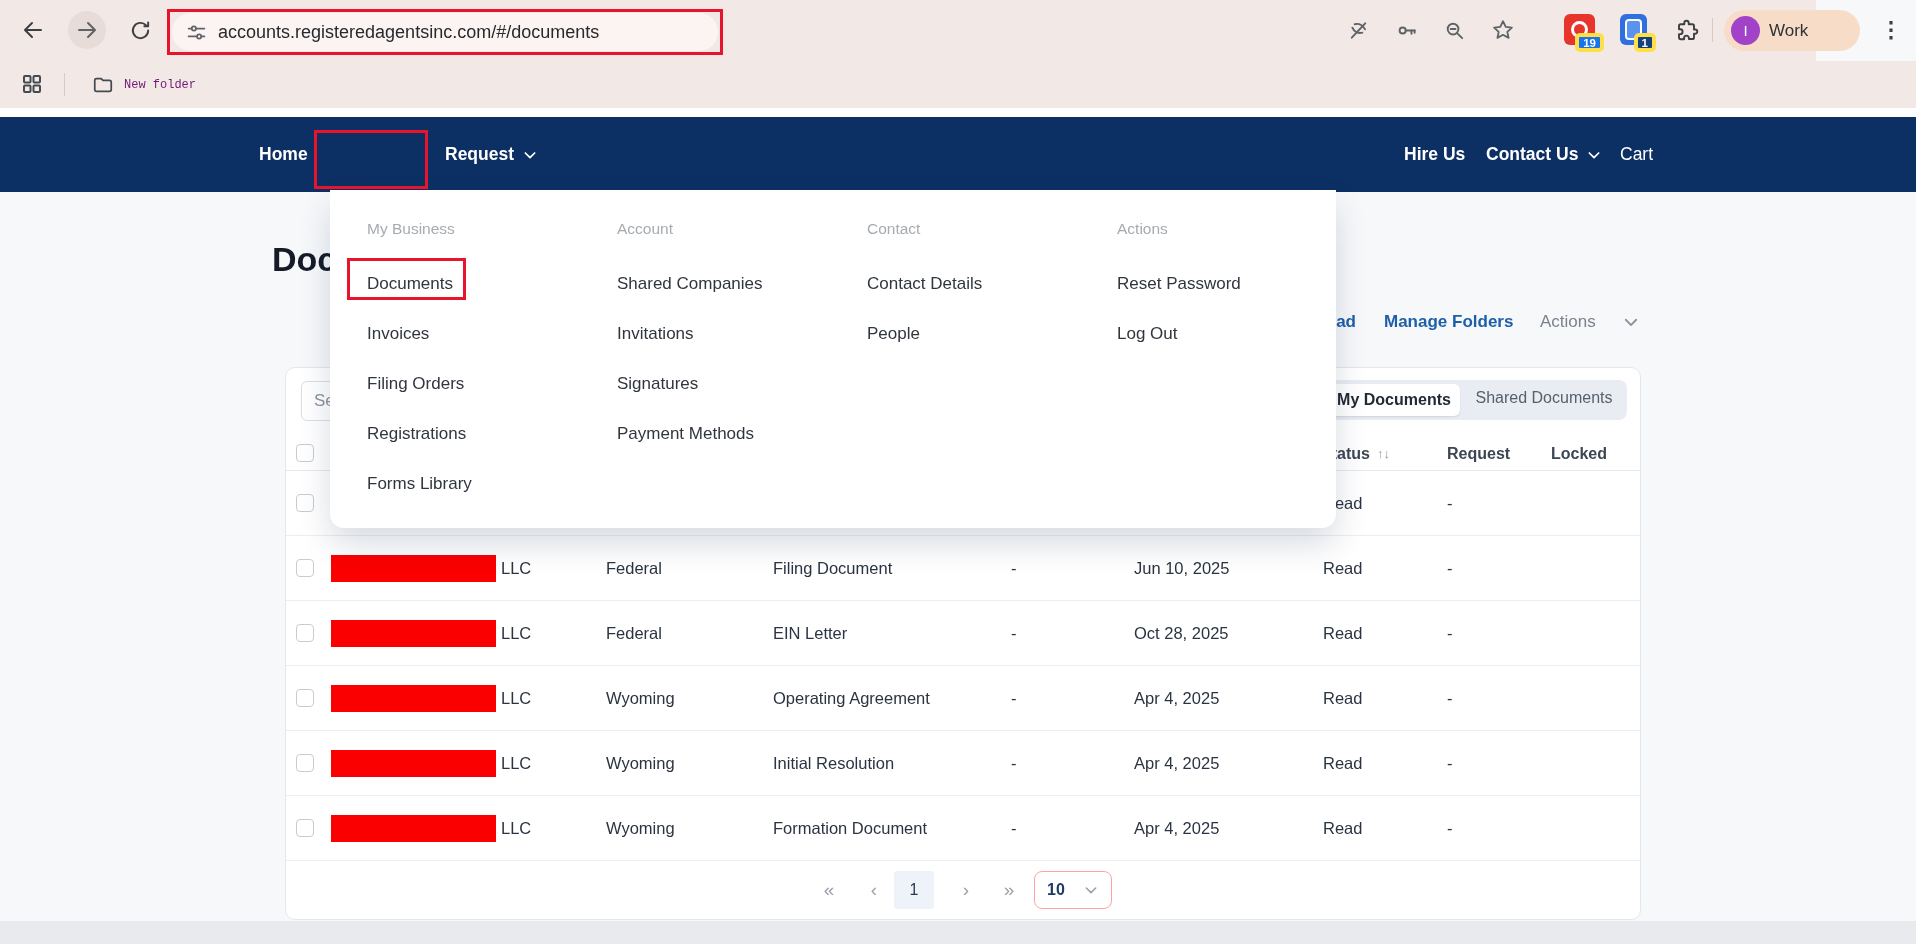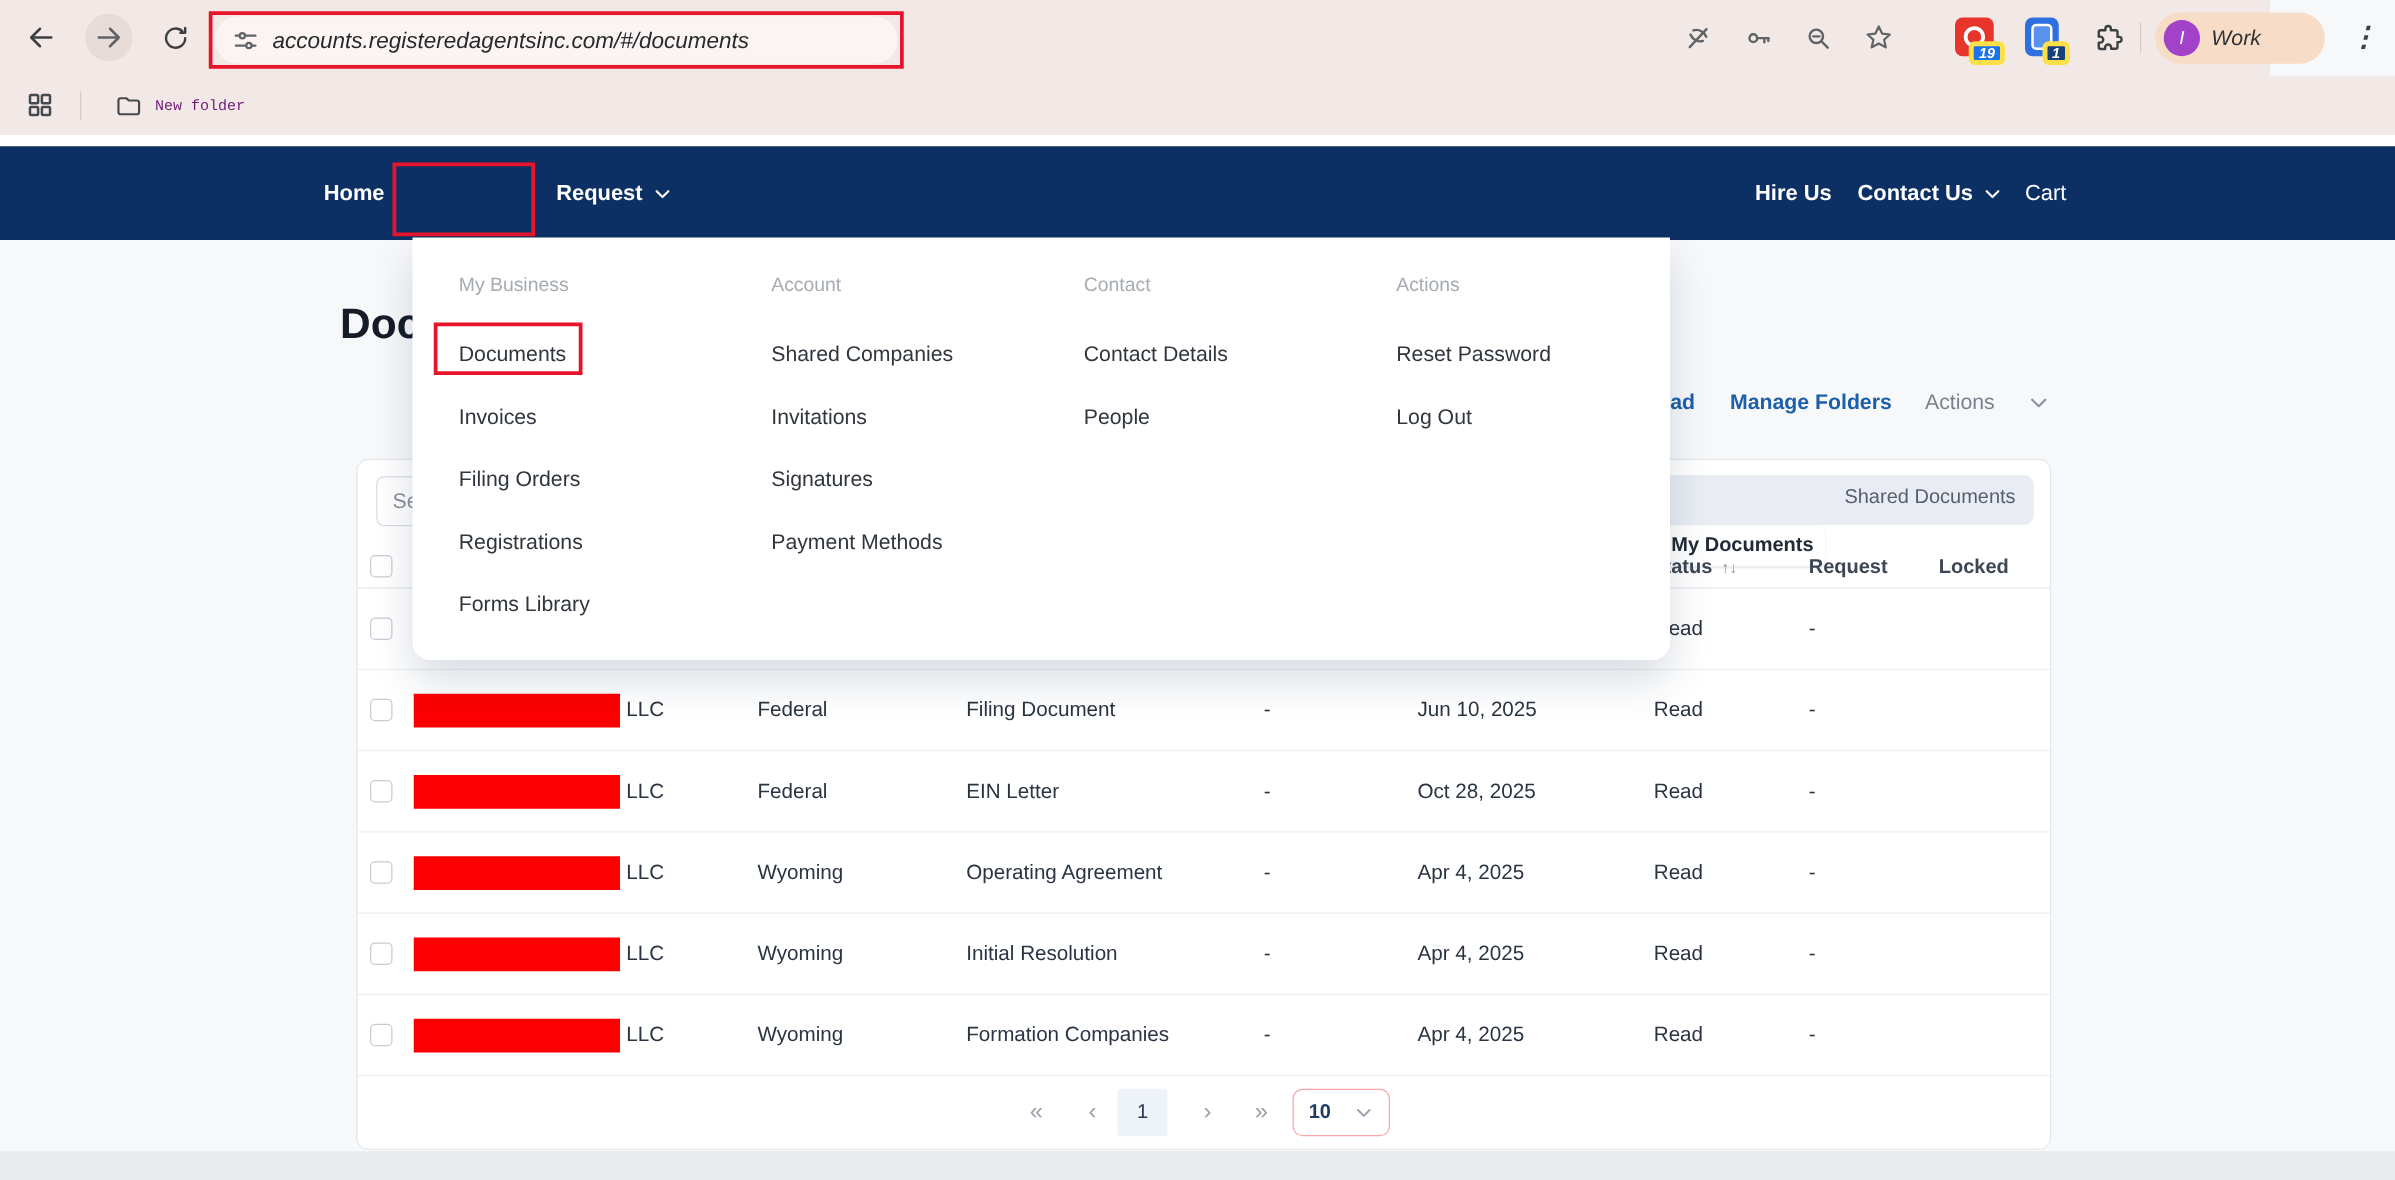--- a/index.html
+++ b/index.html
@@ -2,21 +2,21 @@
 <html><head>
 <meta charset="utf-8">
 <style>
   * { margin:0; padding:0; box-sizing:border-box; }
   html,body { width:1916px; height:944px; overflow:hidden; background:#fff;
     font-family:"Liberation Sans", sans-serif; }
   .abs { position:absolute; }
   .screen { position:relative; width:1916px; height:944px; background:#f7f8fa; }
 
   
-  .chrome-toolbar { left:0; top:0; width:1816px; height:61px; background:#f2e9e6;font-style:italic; }
+  .chrome-toolbar { left:0; top:0; width:1816px; height:61px; background:#f2e9e6; }
   .tb-btn { width:38px; height:38px; top:11px; display:flex; align-items:center; justify-content:center; border-radius:50%; cursor:pointer; }
   .fwd-circle { background:#e8dcd8; }
   .anno { border:3px solid #e8142c; z-index:60; pointer-events:none; }
   .omnibox { left:172px; top:13px; width:546px; height:38px; background:#fbf4f2; border-radius:19px;
     display:flex; align-items:center; padding:0 14px; gap:11px; }
   .url-text { font-size:18px; color:#27292d; white-space:nowrap; }
   .ext-a { left:1564px; top:14px; width:31px; height:31px; background:#e8352b; border-radius:6px; }
   .ext-a .ring { position:absolute; left:7px; top:7px; width:17px; height:17px; border:3.5px solid #fff; border-radius:50%; }
   .ext-b { left:1620px; top:14px; width:27px; height:31px; background:#2f6fe0; border-radius:6px; }
   .ext-b .pane { position:absolute; left:5px; top:5px; width:17px; height:21px; border:2.5px solid #fff; border-radius:4px; background:#5a92f0; }
@@ -51,21 +51,21 @@
   .page-title { left:272px; top:240px; font-size:34px; font-weight:bold; color:#151c28; }
   .pg-toolbar-link { top:309px; height:26px; display:flex; align-items:center; font-size:17px; font-weight:bold; color:#1d5fa8; cursor:pointer; }
   .pg-actions { top:309px; height:26px; display:flex; align-items:center; gap:26px; font-size:17px; color:#7b828c; cursor:pointer; }
 
   .card { left:285px; top:367px; width:1356px; height:553px; background:#fff; border:1px solid #e4e7eb; border-radius:10px; z-index:1; }
   .card-search { left:15px; top:13px; width:300px; height:40px; border:1px solid #d9dee4; border-radius:6px; padding:0 12px;
     font-size:17px; color:#444; outline:none; font-family:"Liberation Sans",sans-serif; }
   .card-search::placeholder { color:#8b929c; opacity:1; }
   .tabs { left:1038px; top:12px; width:303px; height:40px; background:#e9edf3; border-radius:8px; }
   .tab-active { left:4px; top:4px; width:132px; height:32px; background:#fff; border-radius:6px; box-shadow:0 1px 2px rgba(20,30,50,.12);
-    display:flex; align-items:center; justify-content:center; font-size:16px; font-weight:600; color:#222a36; cursor:pointer;margin-top:37px; }
+    display:flex; align-items:center; justify-content:center; font-size:16px; font-weight:600; color:#222a36; cursor:pointer; }
   .tab-inactive { left:140px; top:0; width:160px; height:36px; display:flex; align-items:center; justify-content:center;
     font-size:16px; color:#565f6b; cursor:pointer; }
 
   .thead { left:0; top:68px; width:1354px; height:35px; border-bottom:1px solid #e6e8ec; }
   .th { top:0; height:35px; display:flex; align-items:center; font-size:16px; font-weight:600; color:#3d4654; }
   .sort-glyph { font-size:13px; color:#8d95a1; margin-left:7px; }
   .checkbox { width:18px; height:18px; border:1.5px solid #c6ccd4; border-radius:4px; background:#fff; cursor:pointer; }
   .trow { left:0; width:1354px; height:65px; border-bottom:1px solid #eceef1; }
   .cell { top:0; height:65px; display:flex; align-items:center; font-size:16.5px; color:#2b3442; white-space:nowrap; }
   .cb-pos { left:10px; top:23px; }
@@ -326,21 +326,21 @@
       <span class="abs cell c-date">Apr 4, 2025</span>
       <span class="abs cell c-status">Read</span>
       <span class="abs cell c-req">-</span>
     </div>
 
     <div class="abs trow" style="top:428px">
       <div class="abs checkbox cb-pos"></div>
       <div class="abs redact"></div>
       <span class="abs cell c-suffix">LLC</span>
       <span class="abs cell c-jur">Wyoming</span>
-      <span class="abs cell c-type">Formation Companies</span>
+      <span class="abs cell c-type">Formation Document</span>
       <span class="abs cell c-folder">-</span>
       <span class="abs cell c-date">Apr 4, 2025</span>
       <span class="abs cell c-status">Read</span>
       <span class="abs cell c-req">-</span>
     </div>
 
     <div class="abs pg-item" style="left:528px;width:30px">«</div>
     <div class="abs pg-item" style="left:576px;width:24px">‹</div>
     <div class="abs pg-item pg-page" style="left:608px;width:40px">1</div>
     <div class="abs pg-item" style="left:668px;width:24px">›</div>

